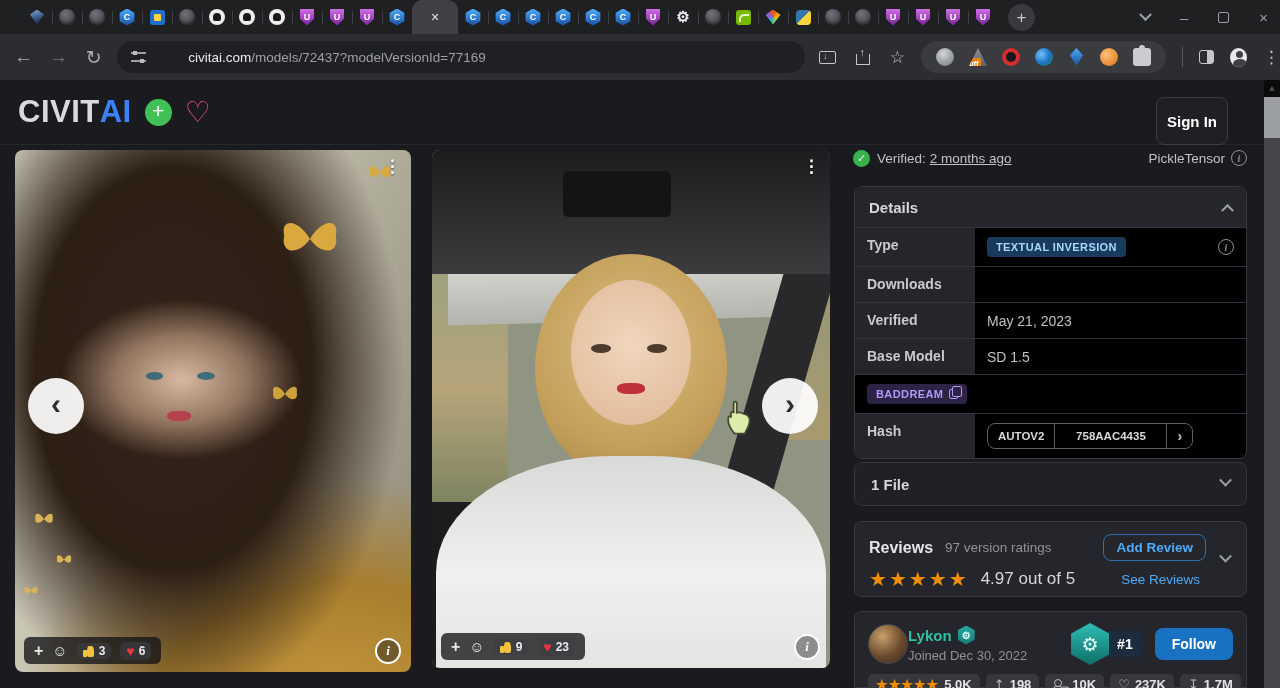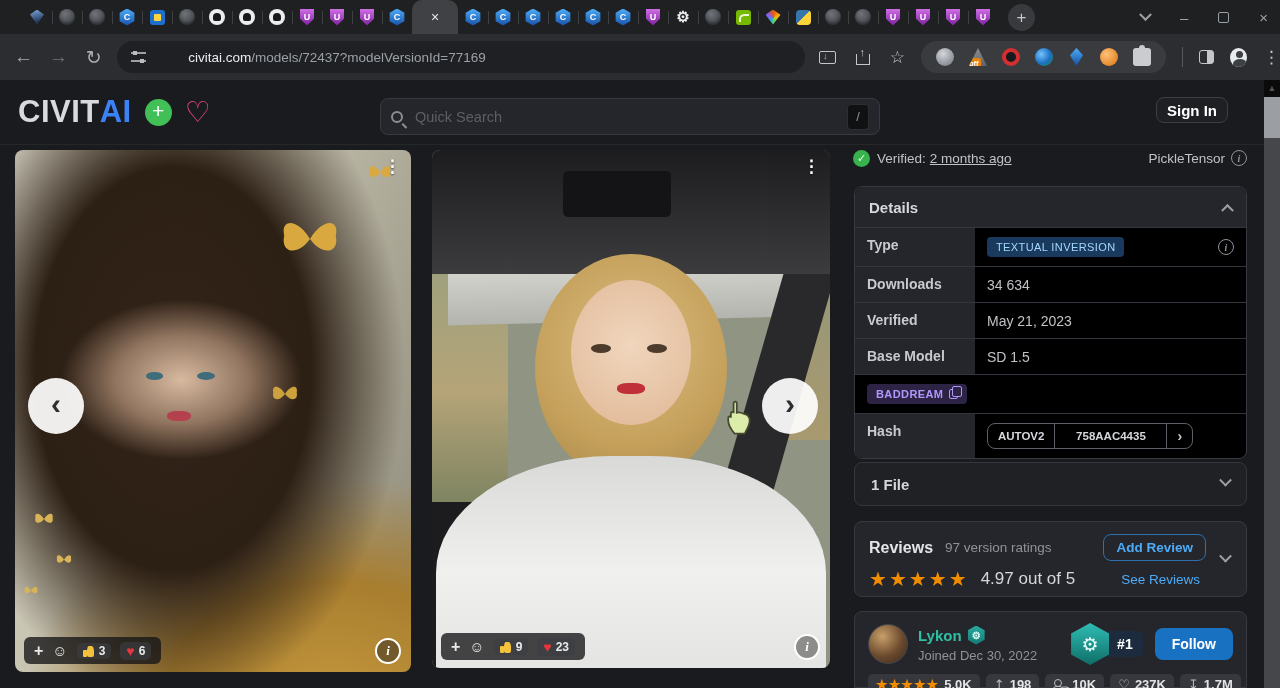--- a/index.html
+++ b/index.html
@@ -85,21 +85,21 @@
   .logo { font-size:31px; font-weight:800; letter-spacing:.5px; display:flex; }
   .logo .p1 { color:#d8dadd; } .logo .p2 { color:#3b82f6; }
   .createbtn { width:27px; height:27px; border-radius:50%; background:#40c057; color:#fff; font-size:21px; display:flex; align-items:center; justify-content:center; margin-left:13px; padding-bottom:2px; }
   .heartbtn { color:#e64980; font-size:29px; margin-left:13px; line-height:1; }
   #searchbar { position:absolute; left:380px; top:18px; width:500px; height:37px; background:#25262b; border:1px solid #373a40; border-radius:8px; display:flex; align-items:center; padding:0 10px; }
   .mag { width:12px; height:12px; border:2px solid #8a8e94; border-radius:50%; position:relative; flex:none; }
   .mag::after { content:""; position:absolute; left:10px; top:10px; width:6px; height:2px; background:#8a8e94; transform:rotate(45deg); transform-origin:0 0; }
   #searchbar input { flex:1; background:transparent; border:none; outline:none; color:#c1c2c5; font-size:14.5px; margin-left:10px; font-family:"Liberation Sans",sans-serif; }
   #searchbar input::placeholder { color:#5c5f66; }
   .slashkey { width:22px; height:26px; background:#101113; border:1px solid #2c2e33; border-radius:4px; color:#909296; font-size:13px; display:flex; align-items:center; justify-content:center; }
-  .signin { position:absolute; right:36px; top:17px; width:72px; height:26px; background:#1f2024; border:1px solid #3a3d42; border-radius:8px;
+  .signin { position:absolute; right:36px; top:17px; width:72px; height:48px; background:#1f2024; border:1px solid #3a3d42; border-radius:8px;
     color:#fff; font-size:15px; font-weight:bold; display:flex; align-items:center; justify-content:center; }
 
   
   .imgcard { position:absolute; border-radius:8px; overflow:hidden; }
   #card1 { left:15px; top:150px; width:396px; height:522px;
     background:
       radial-gradient(ellipse 300px 200px at 42% 44%, rgba(233,201,174,.9) 0%, rgba(224,184,154,.55) 22%, rgba(0,0,0,0) 40%),
       radial-gradient(ellipse 330px 480px at 40% 42%, #33241a 0%, #2c1f14 42%, rgba(44,31,20,0) 70%),
       radial-gradient(ellipse 430px 330px at 80% 108%, #c79a3e 0%, #a87e2f 40%, rgba(160,120,50,0) 72%),
       linear-gradient(112deg, #dbd8c8 0%, #c7c3b1 38%, #8e8a79 100%); }
@@ -147,21 +147,21 @@
   .infocirc { width:16px; height:16px; border:1.5px solid #8f9298; border-radius:50%; color:#8f9298; font-size:10px; font-weight:bold;
     display:flex; align-items:center; justify-content:center; font-family:"Liberation Serif",serif; font-style:italic; flex:none; }
   #detailspanel { position:absolute; left:854px; top:186px; width:393px; border:1px solid #373a40; border-radius:8px; overflow:hidden; background:#000000; }
   .dheader { height:40px; background:#25262b; display:flex; align-items:center; padding:0 14px; font-size:15px; font-weight:bold; color:#d6d7da; }
   .chev { width:9px; height:9px; border-right:2px solid #9aa0a6; border-bottom:2px solid #9aa0a6; margin-left:auto; }
   .chev.up { transform:rotate(-135deg) translate(-2px,-2px); }
   .chev.down { transform:rotate(45deg) translate(-3px,-3px); }
   .drow { display:flex; border-top:1px solid #33363c; min-height:36px; }
   .dlabel { width:120px; background:#25262b; padding:9px 12px; font-size:14px; font-weight:bold; color:#c9cace; flex:none; }
   .dvalue { flex:1; padding:9px 12px; font-size:14px; color:#c1c2c5; display:flex; align-items:center; }
-  .badge-blue { background:#193a5c; color:#a5d8ff; font-size:11px; font-weight:normal; letter-spacing:.4px; padding:4px 9px; border-radius:4px; }
+  .badge-blue { background:#193a5c; color:#a5d8ff; font-size:11px; font-weight:bold; letter-spacing:.4px; padding:4px 9px; border-radius:4px; }
   .badge-purple { background:#2d2344; color:#b197fc; font-size:11px; font-weight:bold; letter-spacing:.4px; padding:4px 9px; border-radius:4px; display:flex; align-items:center; gap:6px; }
   .copyicon { width:9px; height:10px; border:1.4px solid #b197fc; border-radius:2px; position:relative; display:inline-block; }
   .copyicon::before { content:""; position:absolute; left:2px; top:-4px; width:8px; height:9px; border:1.4px solid #b197fc; border-radius:2px; background:#2d2344; }
   .rowinfo { margin-left:auto; }
   .hashctl { display:flex; align-items:stretch; border:1px solid #5c5f66; border-radius:8px; overflow:hidden; height:26px; font-size:11.5px; font-weight:bold; color:#d6d7da; }
   .hseg { display:flex; align-items:center; padding:0 10px; }
   .hseg + .hseg { border-left:1px solid #5c5f66; }
   .hval { width:112px; justify-content:center; }
   .harrow { color:#c9cace; font-size:14px; }
   #filespanel { position:absolute; left:854px; top:462px; width:393px; height:44px; background:#202125; border:1px solid #33363c; border-radius:8px;
@@ -173,21 +173,21 @@
   .addreview { margin-left:auto; margin-right:26px; border:1px solid #2f6fad; border-radius:8px; color:#4dabf7; font-size:13.5px; font-weight:bold; padding:5px 12px; background:transparent; }
   .revchev { position:absolute; right:16px; top:34px; }
   .revrow2 { display:flex; align-items:center; margin-top:6px; }
   .stars5 { color:#f08c00; font-size:20px; letter-spacing:2px; }
   .ratingtext { font-size:17px; color:#d6d7da; margin-left:12px; }
   .seereviews { margin-left:auto; margin-right:32px; color:#4dabf7; font-size:13.5px; }
   #creatorcard { position:absolute; left:854px; top:611px; width:393px; height:77px; background:#25262b; border:1px solid #373a40; border-radius:8px 8px 0 0; padding:11px 13px; }
   .crow1 { display:flex; align-items:center; }
   .cavatar { width:40px; height:40px; border-radius:50%; flex:none;
     background:radial-gradient(circle at 35% 30%, #c8a06a, #6b4a2e 55%, #3a2a1c); border:1px solid #44464b; }
-  .cnames { margin-left:10px; }
+  .cnames { margin-left:0; }
   .cname { font-size:15px; font-weight:bold; color:#2fbfa4; display:flex; align-items:center; gap:6px; }
   .hexbadge { width:17px; height:19px; background:linear-gradient(180deg,#2aa9a0,#137a74); clip-path:polygon(50% 0,100% 25%,100% 75%,50% 100%,0 75%,0 25%); display:flex; align-items:center; justify-content:center; color:#d9fdf6; font-size:10px; }
   .cjoined { font-size:13px; color:#8f9298; margin-top:3px; }
   .rankwrap { margin-left:auto; display:flex; align-items:center; }
   .rankhex { width:38px; height:42px; background:linear-gradient(180deg,#2fbdb3,#0f6e68); clip-path:polygon(50% 0,100% 25%,100% 75%,50% 100%,0 75%,0 25%); display:flex; align-items:center; justify-content:center; color:#eafffb; font-size:19px; z-index:2; }
   .rankpill { background:#1c2b3d; color:#fff; font-size:14px; font-weight:bold; padding:5px 10px 5px 12px; border-radius:0 6px 6px 0; margin-left:-4px; }
   .followbtn { margin-left:12px; background:#1971c2; color:#fff; font-size:14px; font-weight:bold; border:none; border-radius:8px; padding:8px 17px; }
   .statsrow { display:flex; gap:6px; margin-top:9px; }
   .statpill { display:flex; align-items:center; gap:5px; background:#37383d; border-radius:5px; padding:3px 8px; font-size:13px; font-weight:bold; color:#e3e4e6; }
   .statpill .smstars { color:#f08c00; font-size:13px; letter-spacing:1px; }
@@ -340,25 +340,20 @@
   <div class="thumb"></div>
 </div>
 
 <div id="siteheader">
   <div class="logo">
     <span class="p1">CIVIT</span>
     <span class="p2">AI</span>
   </div>
   <span class="createbtn">+</span>
   <span class="heartbtn">♡</span>
-  <div id="searchbar">
-    <span class="mag"></span>
-    <input placeholder="Quick Search" style="">
-    <span class="slashkey">/</span>
-  </div>
   <div class="signin">Sign In</div>
 </div>
 
 <div id="card1" class="imgcard">
   <span class="c1-eyeL"></span>
   <span class="c1-eyeR"></span>
   <span class="c1-lips"></span>
   <svg class="butterfly" style="left:262px;top:62px" width="66" height="54" viewBox="0 0 20 16">
       <path d="M10 8 C6 1.5 1 2 2.2 7 C1 12 6 13.5 10 8 C14 1.5 19 2 17.8 7 C19 12 14 13.5 10 8 Z" fill="#d9a93f"></path>
     </svg>
@@ -451,21 +446,20 @@
   </div>
   <div class="drow">
     <div class="dlabel">Type</div>
     <div class="dvalue">
         <span class="badge-blue">TEXTUAL INVERSION</span>
         <span class="infocirc rowinfo">i</span>
       </div>
   </div>
   <div class="drow">
     <div class="dlabel">Downloads</div>
-    <div class="dvalue">34 634</div>
   </div>
   <div class="drow">
     <div class="dlabel">Verified</div>
     <div class="dvalue">May 21, 2023</div>
   </div>
   <div class="drow">
     <div class="dlabel">Base Model</div>
     <div class="dvalue">SD 1.5</div>
   </div>
   <div class="drow">

